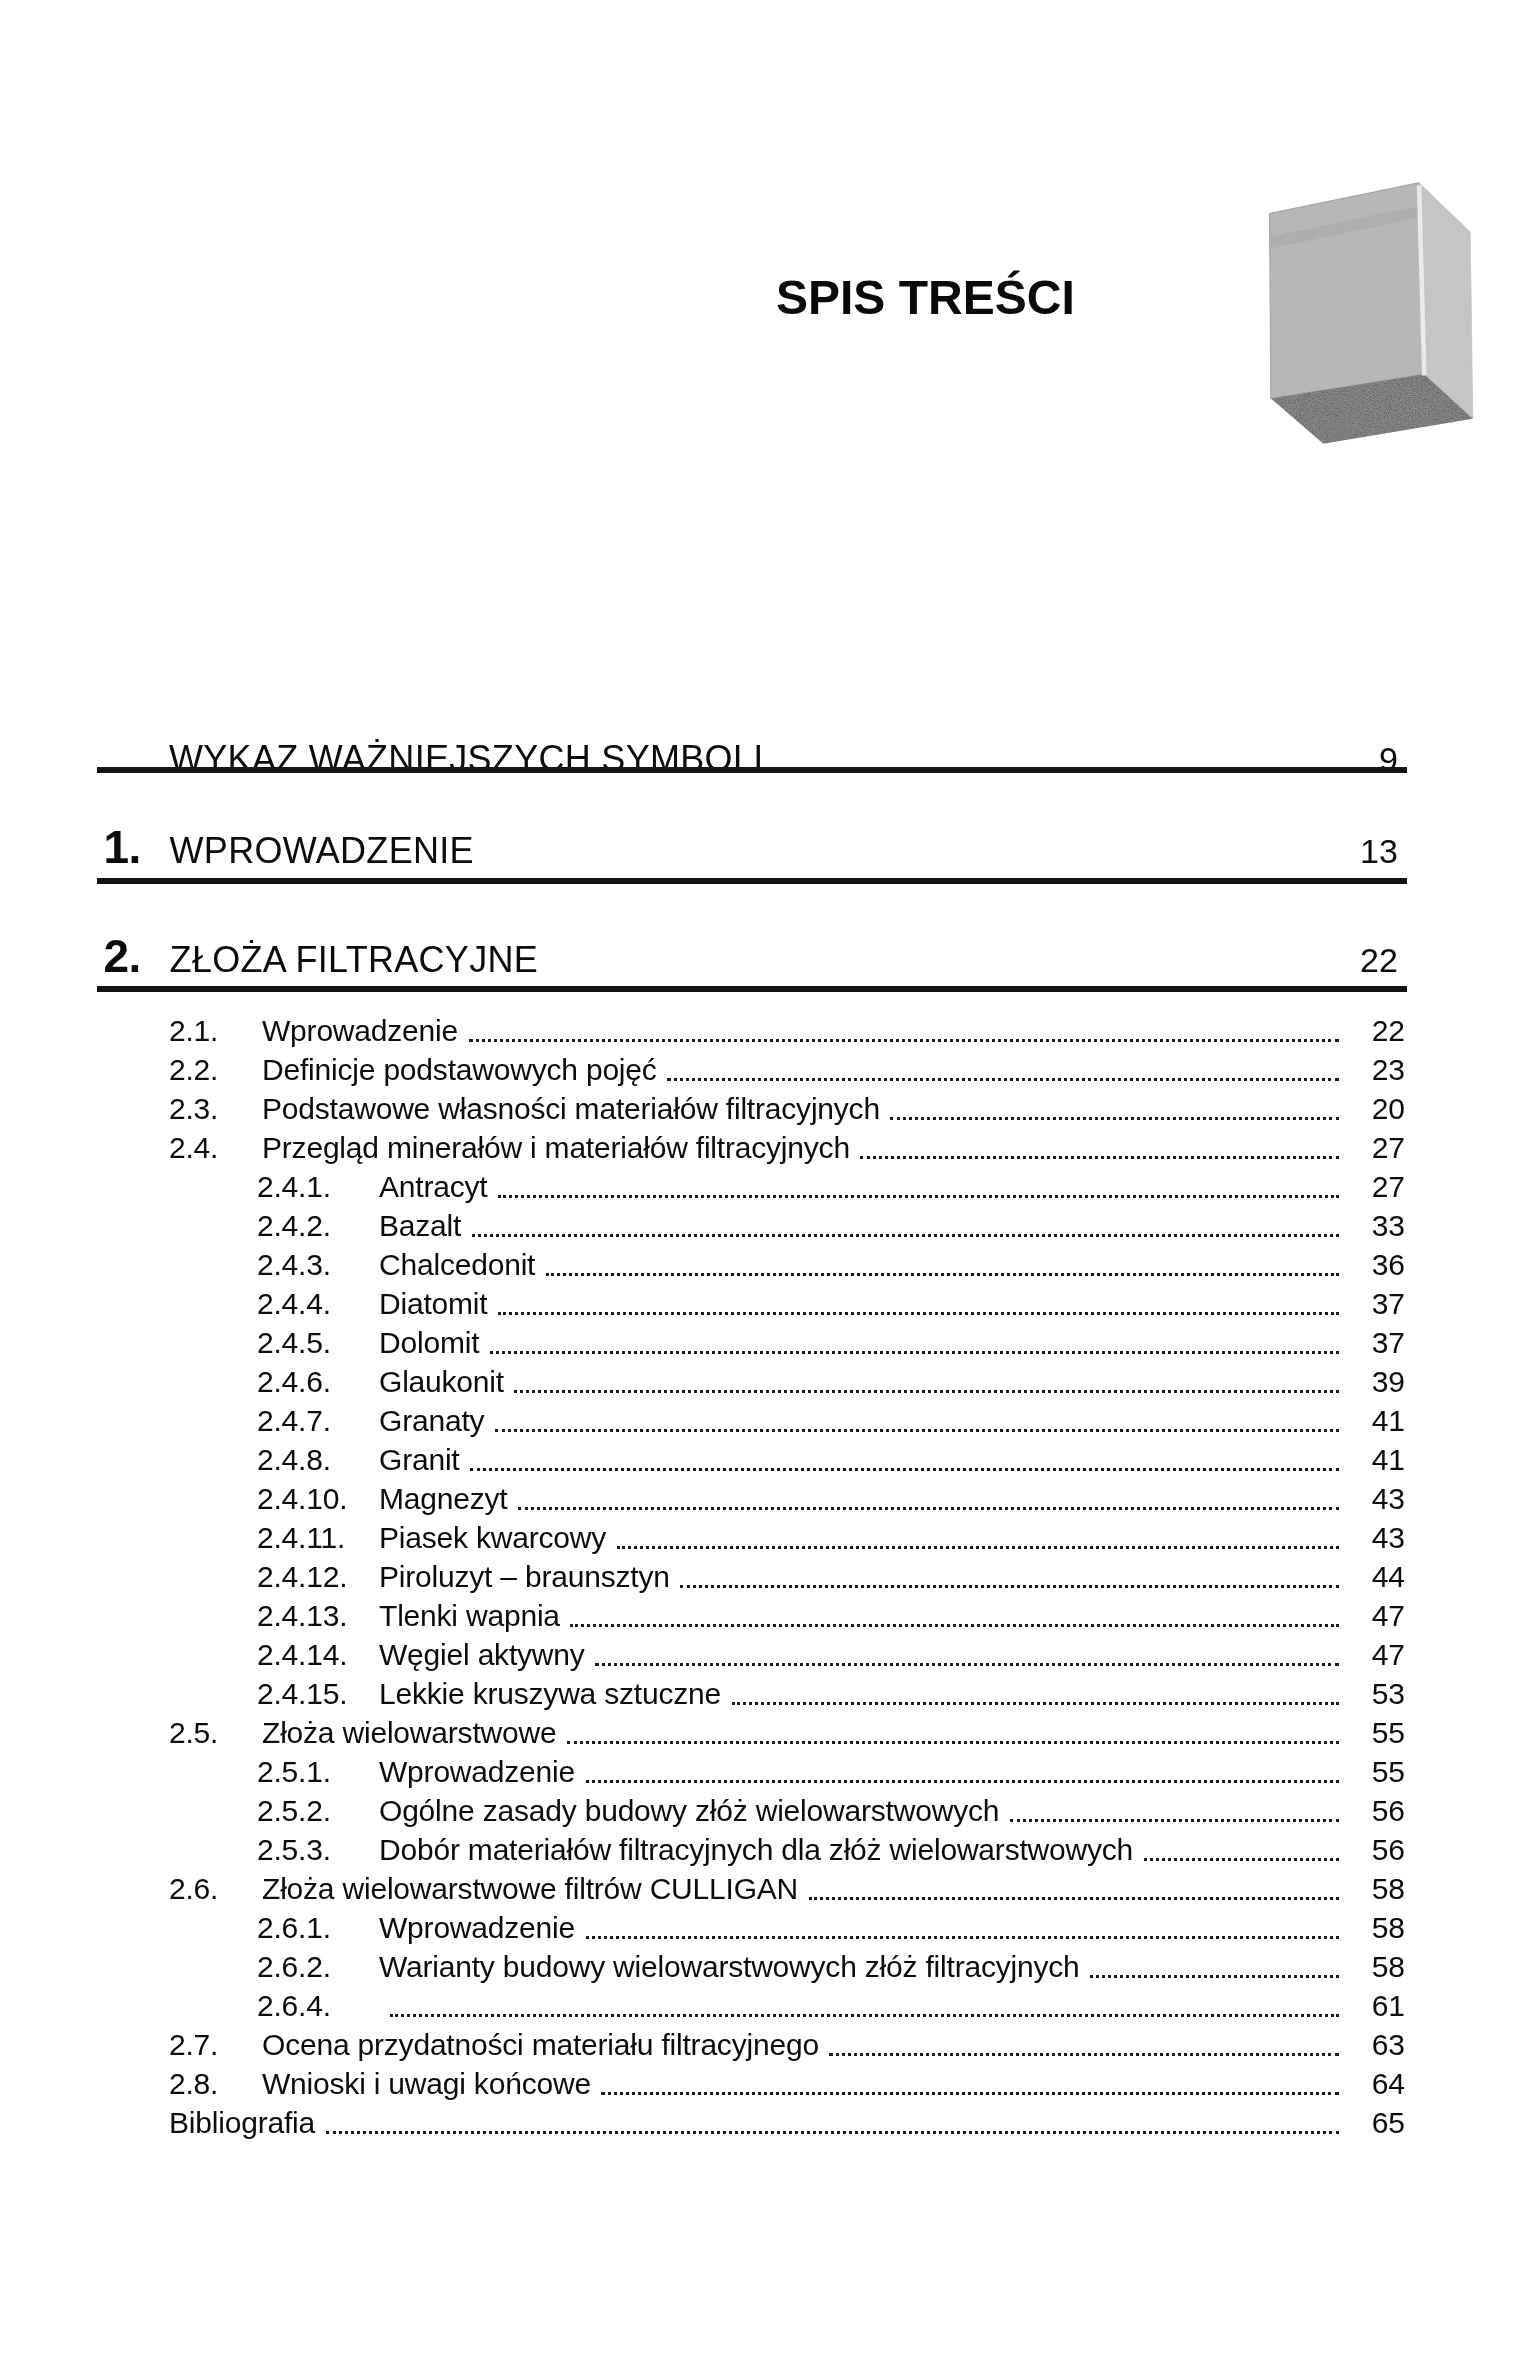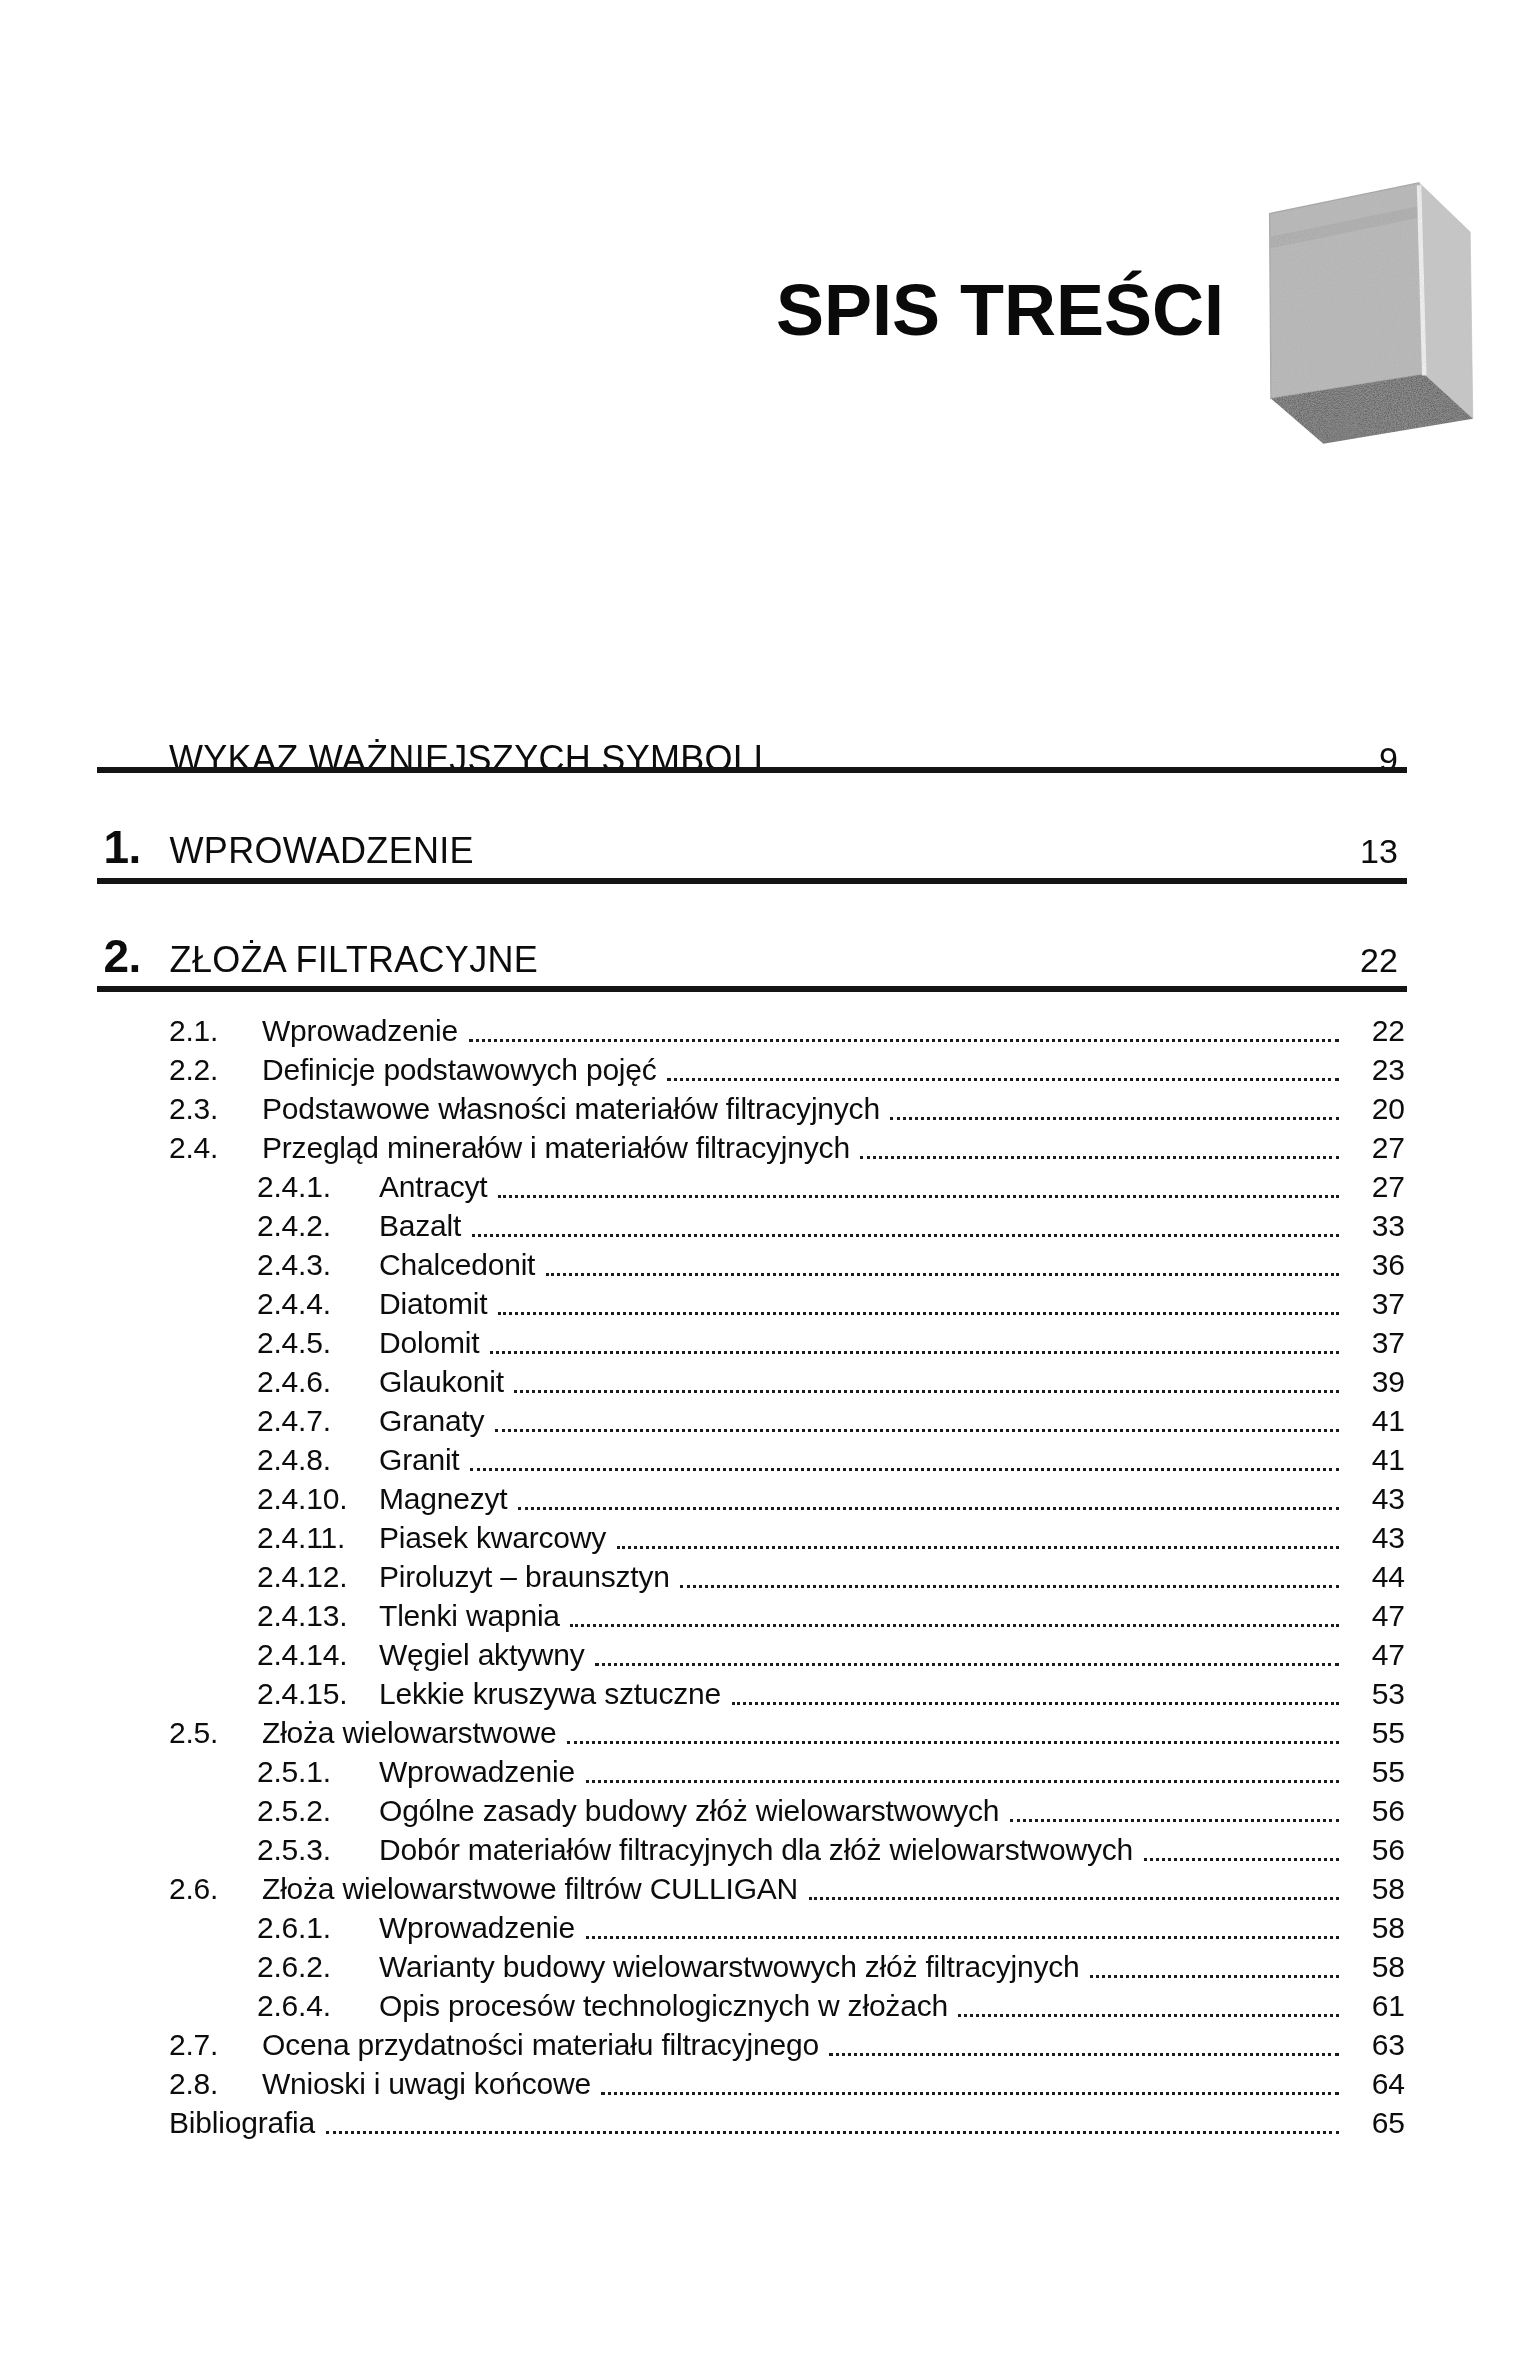--- a/index.html
+++ b/index.html
@@ -7,21 +7,21 @@
     position:relative;
     width:1541px;height:2377px;
     background:#ffffff;
     font-family:"Liberation Sans","DejaVu Sans",sans-serif;
     color:#0c0c0c;
     overflow:hidden;
   }
   
   .title{
     position:absolute;left:776px;top:274px;
-    font-size:72px;font-weight:700;line-height:1;
+    font-size:48px;font-weight:700;line-height:1;
     letter-spacing:0px;white-space:nowrap;color:#0a0a0a;
   }
   
   .box-art{position:absolute;left:1246px;top:138px;width:236px;height:315px;}
   
   .hrow{
     position:absolute;left:97px;width:1310px;
     display:flex;align-items:baseline;white-space:nowrap;
   }
   .hnum{
@@ -252,21 +252,20 @@
       <span class="pgnum">58</span>
     </div>
       <div class="row lvl2">
       <span class="num">2.6.2.</span>
       <span class="label">Warianty budowy wielowarstwowych złóż filtracyjnych</span>
       <span class="dots"></span>
       <span class="pgnum">58</span>
     </div>
       <div class="row lvl2">
       <span class="num">2.6.4.</span>
-      <span class="label">Opis procesów technologicznych w złożach</span>
       <span class="dots"></span>
       <span class="pgnum">61</span>
     </div>
       <div class="row lvl1">
       <span class="num">2.7.</span>
       <span class="label">Ocena przydatności materiału filtracyjnego</span>
       <span class="dots"></span>
       <span class="pgnum">63</span>
     </div>
       <div class="row lvl1">

